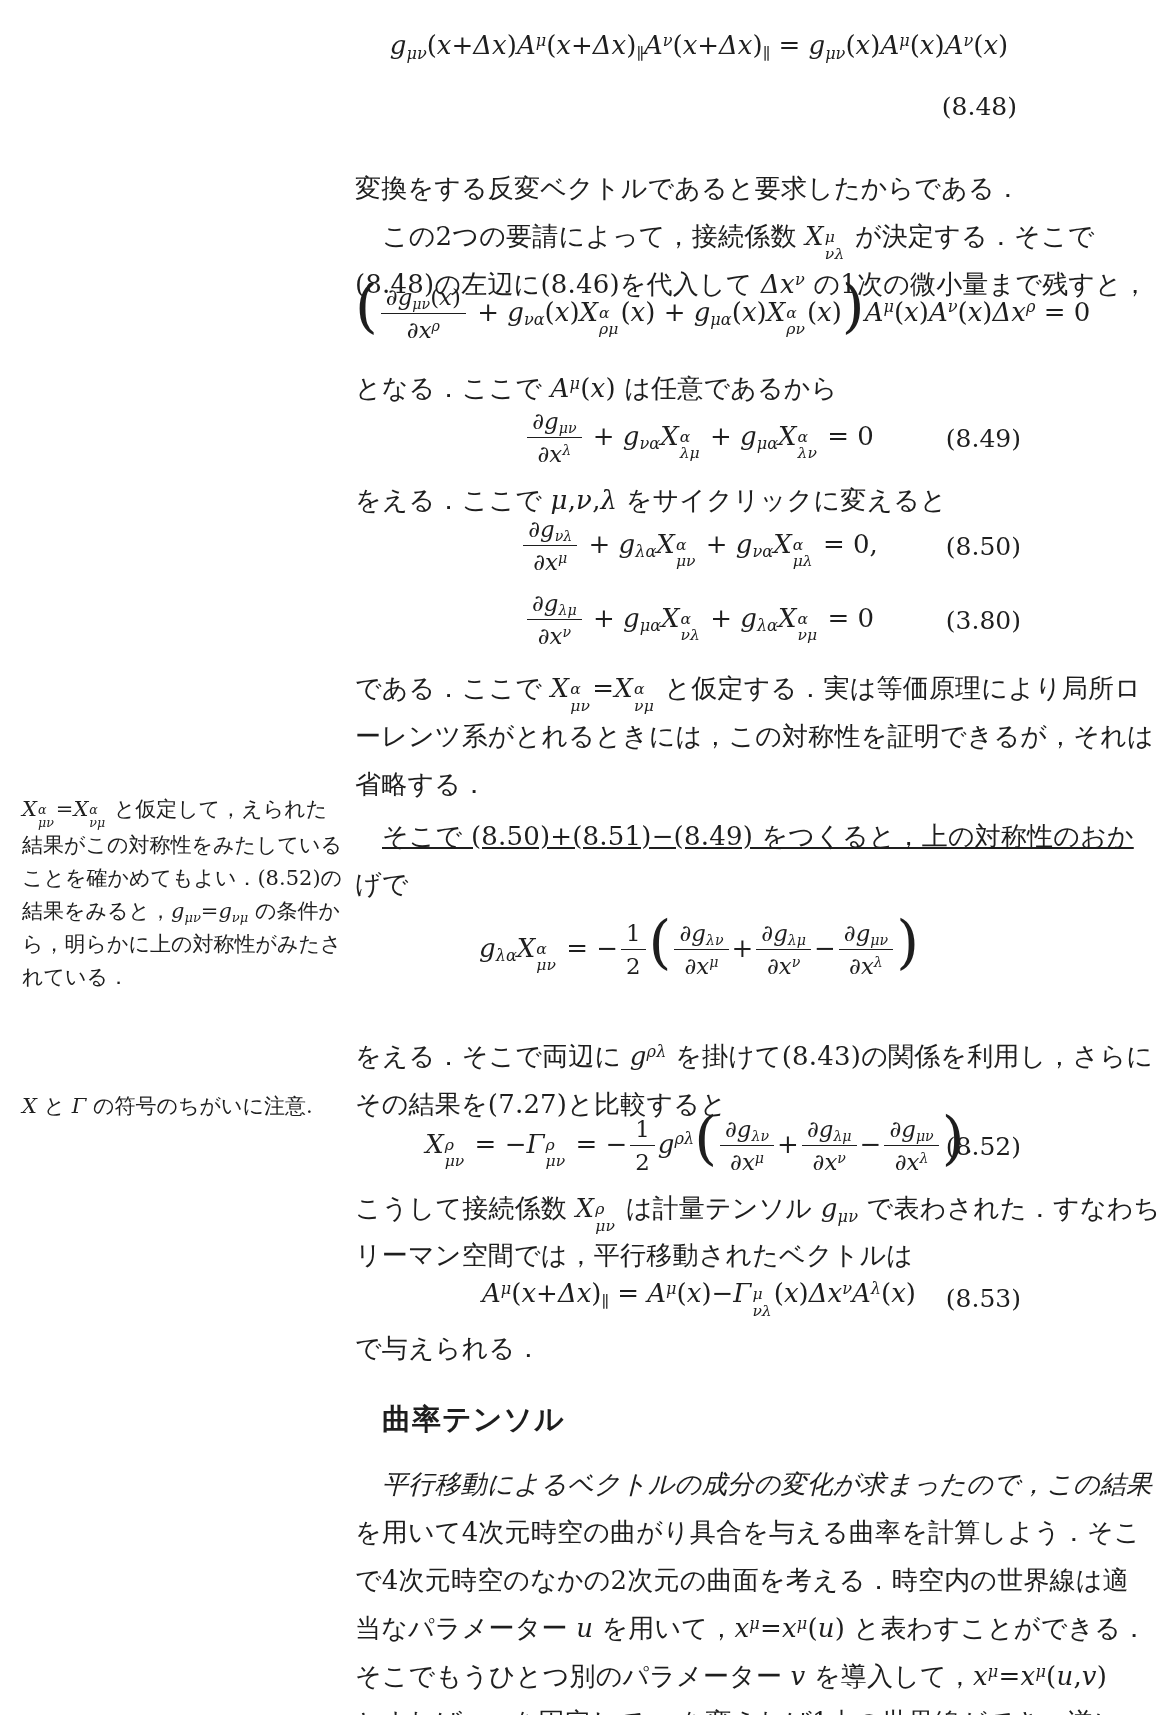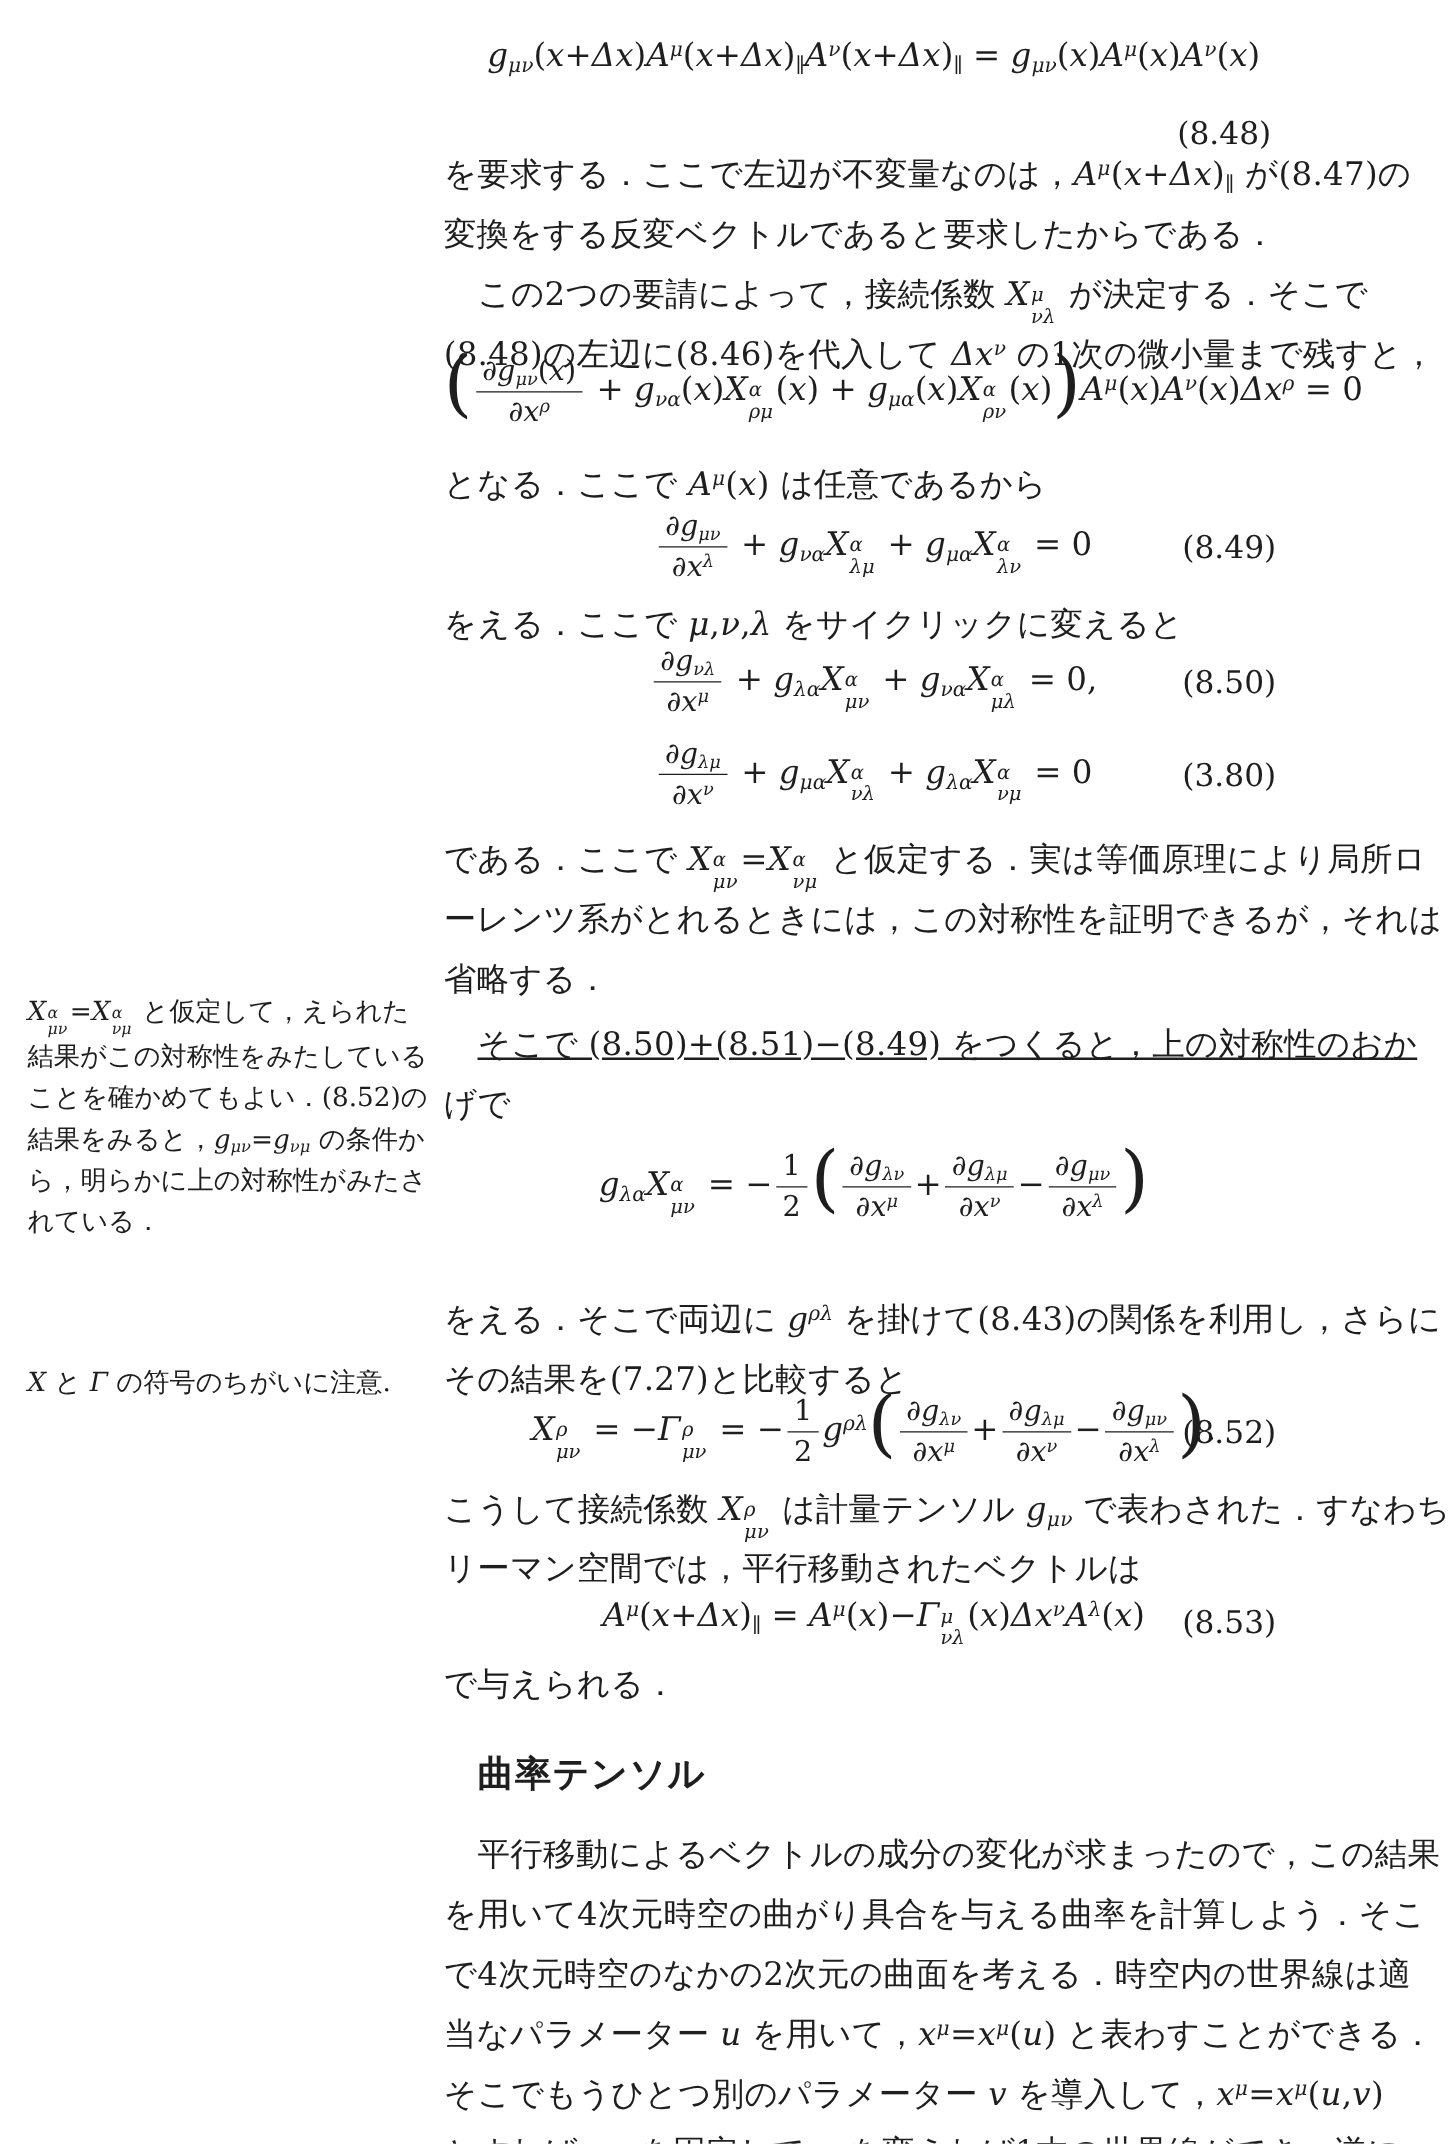--- a/index.html
+++ b/index.html
@@ -69,21 +69,20 @@
     <span class="nl"><v>X</v> と <v>Γ</v> の符号のちがいに注意.</span>
   </div>
 
   <div class="main">
 
     <div class="eq-row" style="top:14px;">
       <span class="eq"><v>g</v><sub>μν</sub>(<v>x</v>+<v>Δx</v>)<v>A</v><sup>μ</sup>(<v>x</v>+<v>Δx</v>)<sub>∥</sub><v>A</v><sup>ν</sup>(<v>x</v>+<v>Δx</v>)<sub>∥</sub> = <v>g</v><sub>μν</sub>(<v>x</v>)<v>A</v><sup>μ</sup>(<v>x</v>)<v>A</v><sup>ν</sup>(<v>x</v>)</span>
     </div>
     <div class="num-line" style="top:76px;">(8.48)</div>
 
-    <div class="tl" style="top:104px;">を要求する．ここで左辺が不変量なのは，<v>A</v><sup>μ</sup>(<v>x</v>+<v>Δx</v>)<sub>∥</sub> が(8.47)の</div>
     <div class="tl" style="top:152px;">変換をする反変ベクトルであると要求したからである．</div>
 
     <div class="tl ind" style="top:200px;">この2つの要請によって，接続係数 <v>X</v><x><sup>μ</sup><sub>νλ</sub></x> が決定する．そこで</div>
     <div class="tl" style="top:248px;">(8.48)の左辺に(8.46)を代入して <v>Δx</v><sup>ν</sup> の1次の微小量まで残すと，</div>
 
     <div class="eq-row" style="top:268px;">
       <span class="eq"><span class="bp">(</span><f><n>∂<v>g</v><sub>μν</sub>(<v>x</v>)</n><d>∂<v>x</v><sup>ρ</sup></d></f> + <v>g</v><sub>να</sub>(<v>x</v>)<v>X</v><x><sup>α</sup><sub>ρμ</sub></x>(<v>x</v>) + <v>g</v><sub>μα</sub>(<v>x</v>)<v>X</v><x><sup>α</sup><sub>ρν</sub></x>(<v>x</v>)<span class="bp">)</span><v>A</v><sup>μ</sup>(<v>x</v>)<v>A</v><sup>ν</sup>(<v>x</v>)<v>Δx</v><sup>ρ</sup> = 0</span>
     </div>
 
     <div class="tl" style="top:352px;">となる．ここで <v>A</v><sup>μ</sup>(<v>x</v>) は任意であるから</div>
@@ -129,21 +128,21 @@
 
     <div class="eq-row" style="top:1262px;">
       <span class="eq"><v>A</v><sup>μ</sup>(<v>x</v>+<v>Δx</v>)<sub>∥</sub> = <v>A</v><sup>μ</sup>(<v>x</v>)−<v>Γ</v><x><sup>μ</sup><sub>νλ</sub></x>(<v>x</v>)<v>Δx</v><sup>ν</sup><v>A</v><sup>λ</sup>(<v>x</v>)</span>
       <span class="eq-num">(8.53)</span>
     </div>
 
     <div class="tl" style="top:1312px;">で与えられる．</div>
 
     <div class="heading" style="top:1384px;">曲率テンソル</div>
 
-    <div class="tl ind" style="top:1448px;">平行移動によるベクトルの成分の変化が求まったので，この結果</div>
+    <div class="tl ind" style="top:1448px;font-style:italic;">平行移動によるベクトルの成分の変化が求まったので，この結果</div>
     <div class="tl" style="top:1496px;">を用いて4次元時空の曲がり具合を与える曲率を計算しよう．そこ</div>
     <div class="tl" style="top:1544px;">で4次元時空のなかの2次元の曲面を考える．時空内の世界線は適</div>
     <div class="tl" style="top:1592px;">当なパラメーター <v>u</v> を用いて，<v>x</v><sup>μ</sup>=<v>x</v><sup>μ</sup>(<v>u</v>) と表わすことができる．</div>
     <div class="tl" style="top:1640px;">そこでもうひとつ別のパラメーター <v>v</v> を導入して，<v>x</v><sup>μ</sup>=<v>x</v><sup>μ</sup>(<v>u</v>,<v>v</v>)</div>
     <div class="tl" style="top:1686px;">とすれば，<v>v</v> を固定して <v>u</v> を変えれば1本の世界線ができ，逆に <v>u</v></div>
 
   </div>
 </div>
 
 </body></html>

